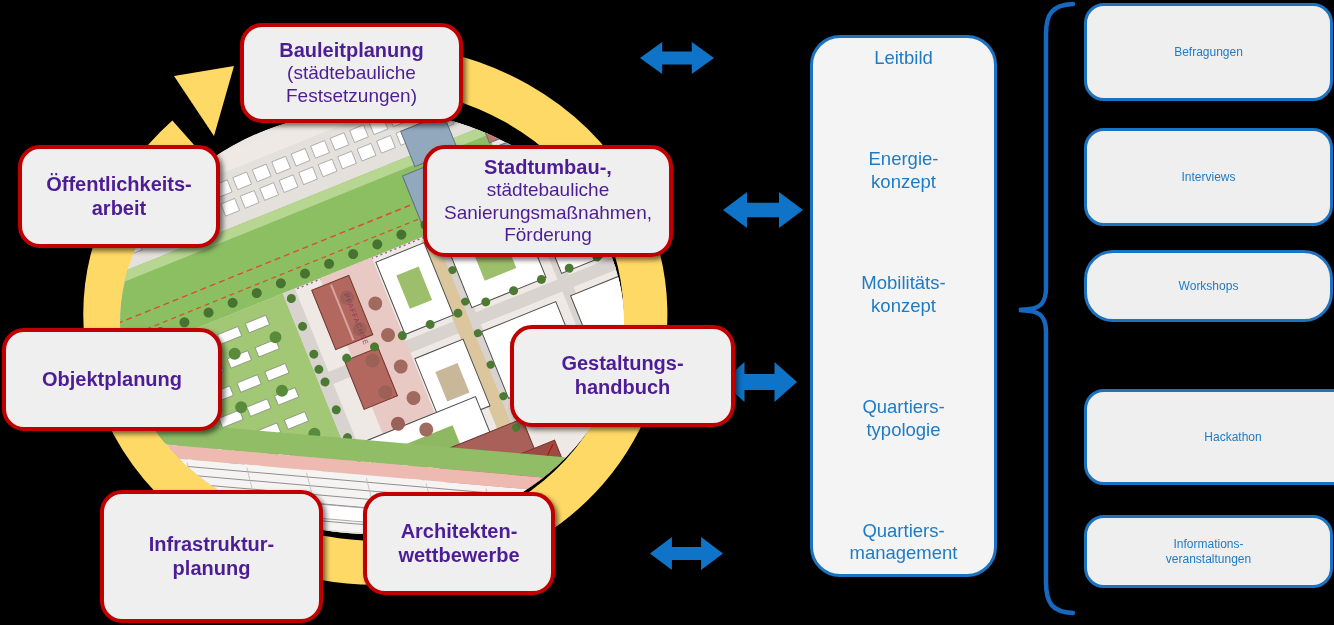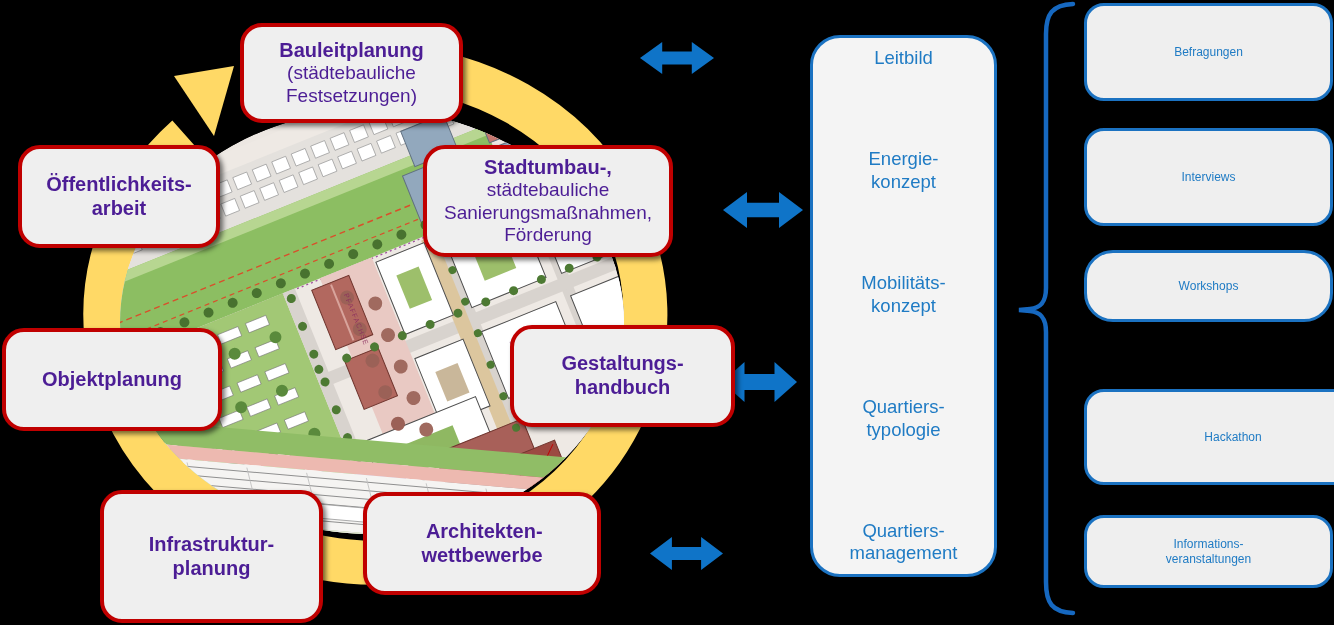--- a/index.html
+++ b/index.html
@@ -340,21 +340,21 @@
   <div class="node rnode" style="left:478px;top:325px;width:225px;height:102px;margin-left:32px;">
     <span class="ttl">Gestaltungs-
 handbuch</span>
 
   </div>
   <div class="node rnode" style="left:100px;top:490px;width:223px;height:133px;">
     <span class="ttl">Infrastruktur-
 planung</span>
 
   </div>
-  <div class="node rnode" style="left:363px;top:492px;width:238px;height:103px;text-align:right;">
+  <div class="node rnode" style="left:363px;top:492px;width:192px;height:103px;">
     <span class="ttl">Architekten-
 wettbewerbe</span>
 
   </div>
 
   <div id="middle-panel">
     <div class="mp-item">Leitbild</div>
     <div class="mp-item">Energie-
 konzept</div>
     <div class="mp-item">Mobilitäts-

